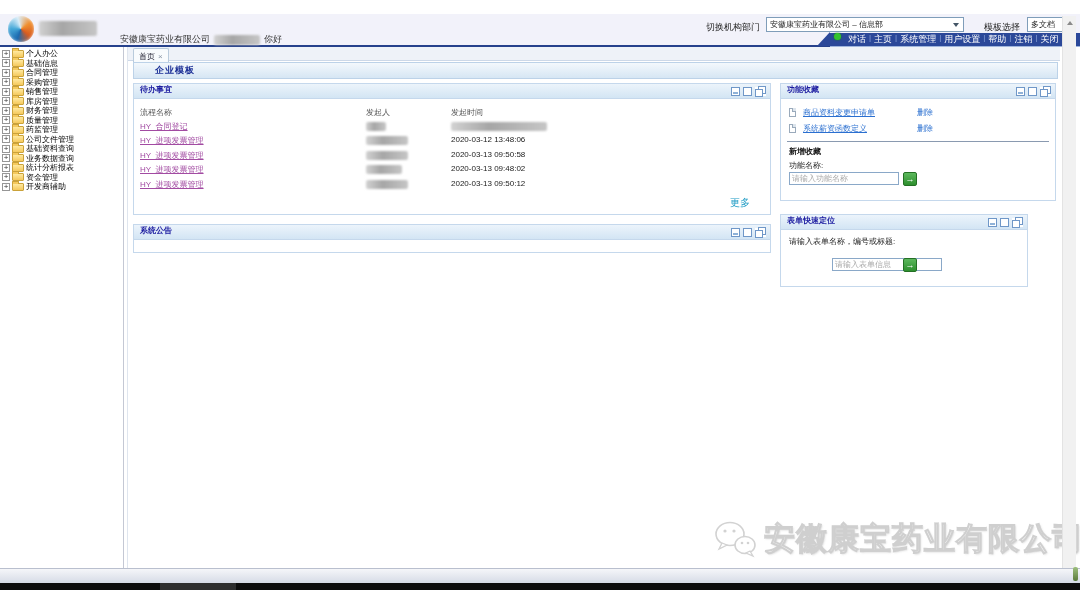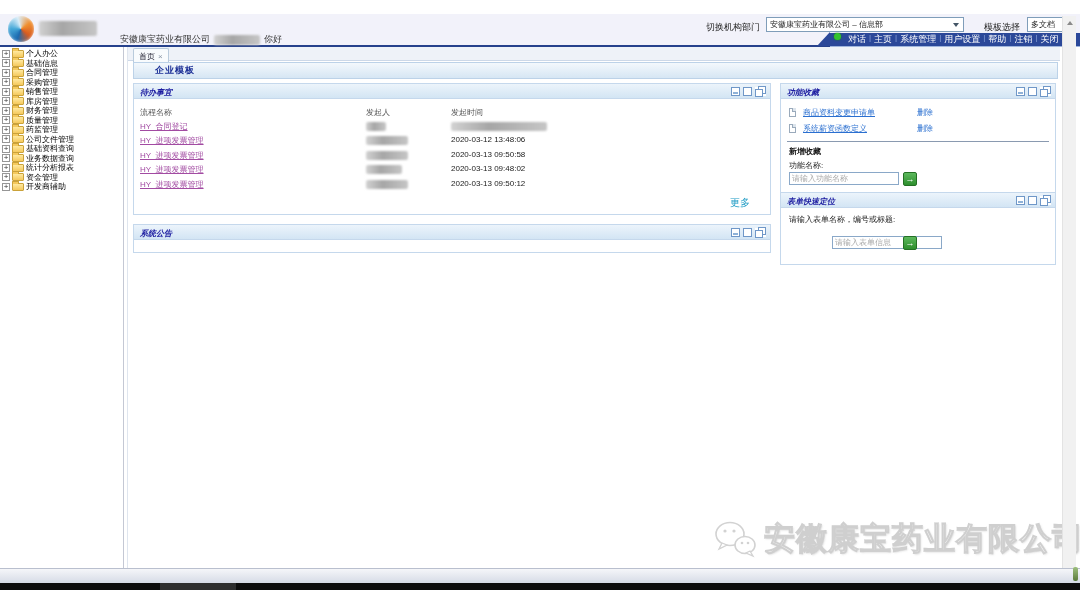--- a/index.html
+++ b/index.html
@@ -59,32 +59,32 @@
   .tabbar { position:absolute; left:128px; top:47px; width:932px; height:14px; background:#eef2f8; border-bottom:1px solid #ccd8e8; }
   .tab { position:absolute; left:5px; top:1px; height:13px; background:#f8fbfd; border:1px solid #b9cbdc; border-bottom:none;
     border-radius:2px 2px 0 0; display:flex; align-items:center; padding:7px 5px; gap:3px; font-size:8px; color:#223; cursor:pointer; }
   .tab-close { color:#8a96a4; font-size:8px; cursor:pointer; }
   .page-title-band { position:absolute; left:133px; top:62px; width:925px; height:17px;
     background:linear-gradient(#f3f8fc,#d6e6f4); border:1px solid #bcd2e8; display:flex; align-items:center; }
   .page-title { font-size:9px; font-weight:bold; color:#1b2f96; margin-left:21px; letter-spacing:1px; }
   
   .panel { position:absolute; background:#fff; border:1px solid #c5d8ec; }
   .panel-head { height:15px; background:linear-gradient(#ecf4fb,#d3e5f4); border-bottom:1px solid #c5d8ec;
-    display:flex; align-items:flex-end; position:relative;font-style:italic; }
+    display:flex; align-items:flex-start; position:relative; }
   .panel-title { font-size:8px; font-weight:bold; color:#1b1ba0; margin-left:6px; }
   .panel-icons { position:absolute; right:4px; top:3px; display:flex; }
   .pi { position:relative; width:9px; height:9px; border:1px solid #6f97c8; background:#fff; margin-left:3px; cursor:pointer; }
   .pi-min::after { content:""; position:absolute; left:1px; right:1px; bottom:1px; height:2px; background:#8fb2d8; }
   .pi-pop { border:none; width:11px; }
   .pi-pop::before { content:""; position:absolute; right:0; top:-1px; width:6px; height:6px; border:1px solid #6f97c8; background:#fff; }
   .pi-pop::after { content:""; position:absolute; left:0; bottom:-1px; width:6px; height:6px; border:1px solid #6f97c8; background:#fff; }
   .panel-todo { left:133px; top:83px; width:638px; height:132px; }
   .panel-announce { left:133px; top:224px; width:638px; height:29px; }
   .panel-fav { left:780px; top:83px; width:276px; height:118px; }
-  .panel-form { left:780px; top:192px; width:276px; height:73px; }
+  .panel-form { left:780px; top:214px; width:248px; height:73px; }
   
   .t-head { position:absolute; top:23px; left:0; width:100%; font-size:8px; color:#555; }
   .t-head span { position:absolute; white-space:nowrap; }
   .th-name { left:6px; } .th-init { left:232px; } .th-time { left:317px; }
   .trow { position:absolute; left:0; width:100%; height:13px; }
   .flow-link { position:absolute; left:6px; font-size:8px; color:#a24ba2; text-decoration:underline; cursor:pointer; white-space:nowrap;text-align:center; }
   .b-init { position:absolute; left:232px; top:1px; height:9px; width:42px; }
   .b-time { position:absolute; left:317px; top:1px; height:9px; width:96px; }
   .t-time { position:absolute; left:317px; font-size:8px; color:#222; white-space:nowrap; }
   .more-link { position:absolute; right:20px; top:112px; font-size:10px; color:#1b9ac4; cursor:pointer; }

